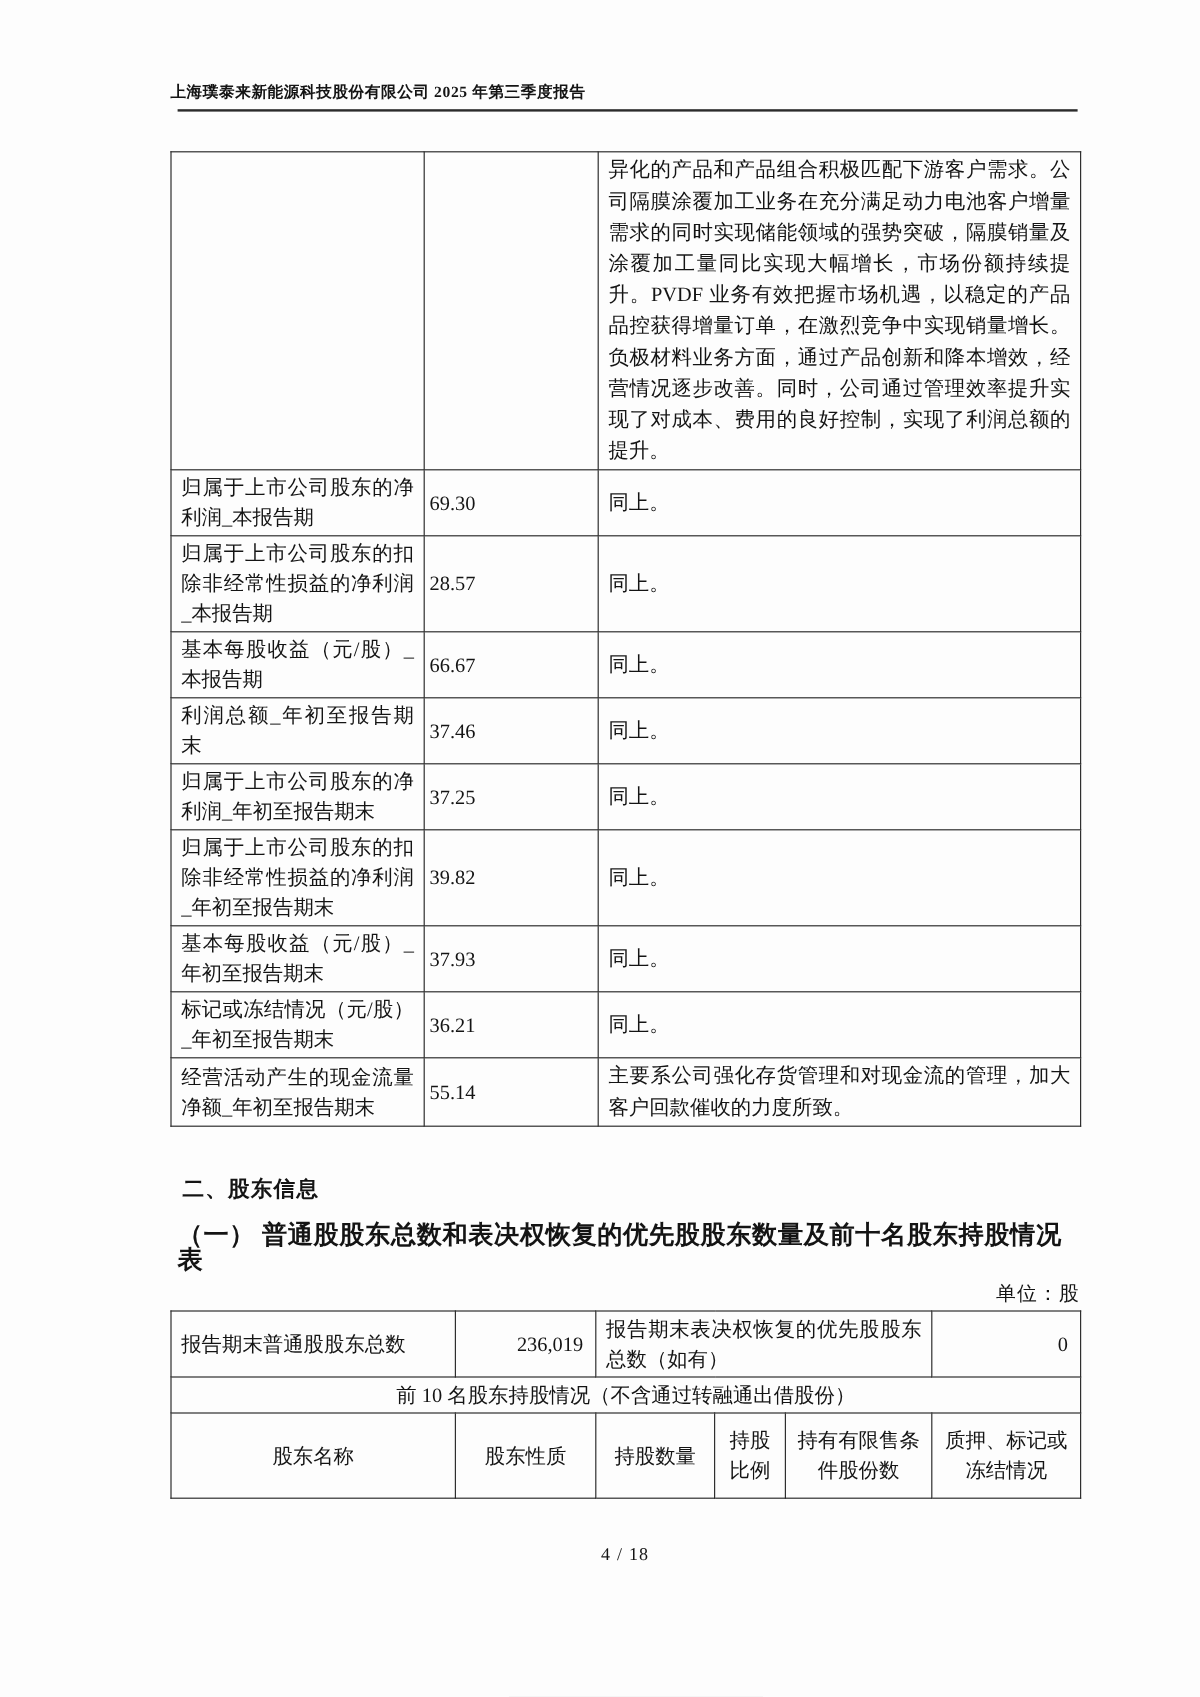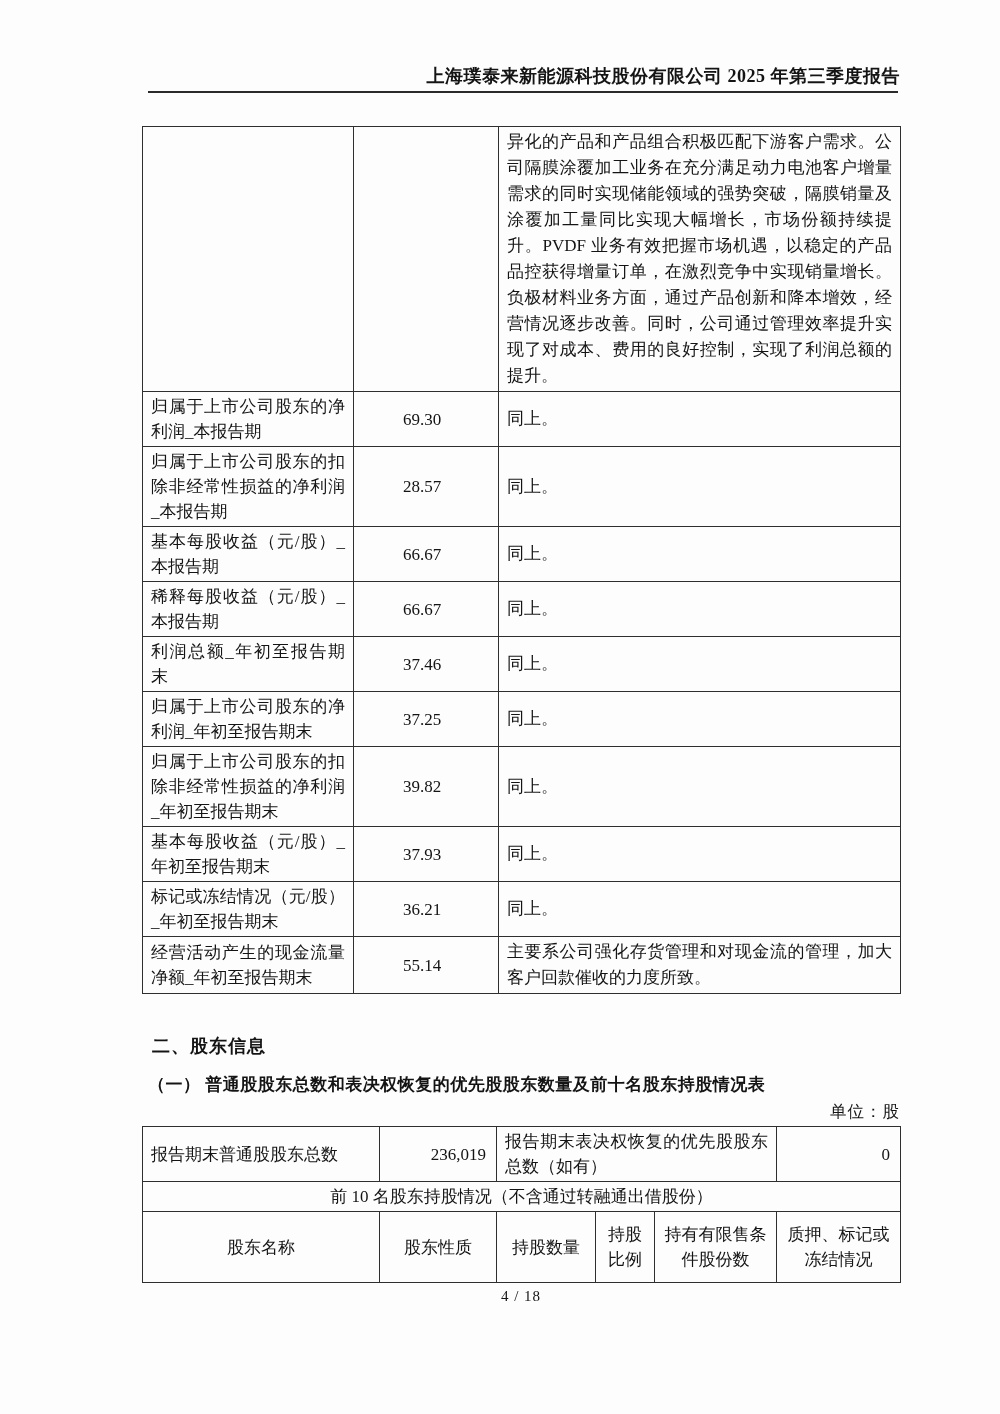--- a/index.html
+++ b/index.html
@@ -13,23 +13,23 @@
     height: 1414px;
     margin: 0 auto;
     background: #fdfdfd;
     box-sizing: border-box;
     padding: 66px 100px 0 142px;
     font-family: "Liberation Serif", "DejaVu Serif", serif;
     color: #141414;
     overflow: hidden;
   }
   .doc-title {
-    text-align: right;
+    text-align: left;
     font-weight: bold;
-    font-size: 18px;
+    font-size: 13px;
     line-height: 21px;
     letter-spacing: 0.5px;
   }
   .header-rule {
     margin-top: 4px;
     border-bottom: 2px solid #2b2b2b;
     width: 750px;
     margin-left: 6px;
   }
   table {
@@ -49,42 +49,42 @@
   .summary-table {
     margin-top: 33px;
   }
   .summary-table .item-cell {
     text-align: justify;
     text-justify: inter-character;
     line-height: 25px;
     padding: 2px 8px;
   }
   .summary-table .value-cell {
-    text-align: center;
+    text-align: left;
     padding: 2px 12px 2px 4px;
     line-height: 25px;
   }
   .summary-table .note-cell {
     text-align: justify;
     text-justify: inter-character;
     line-height: 26px;
     padding: 2px 8px;
     vertical-align: middle;
   }
   
   .section-heading {
     margin: 42px 0 0 10px;
     font-size: 18px;
     font-weight: bold;
     line-height: 20px;
     letter-spacing: 1px;
   }
   .sub-heading {
     margin: 18px 0 0 6px;
-    font-size: 17px;
+    font-size: 21px;
     font-weight: bold;
     line-height: 21px;
     letter-spacing: 0.5px;
   }
   .unit-label {
     margin-top: 8px;
     text-align: right;
     font-size: 16.5px;
     line-height: 17px;
     letter-spacing: 1px;
@@ -153,25 +153,20 @@
         <td class="value-cell">69.30</td>
         <td class="note-cell">同上。</td>
       </tr>
       <tr>
         <td class="item-cell">归属于上市公司股东的扣除非经常性损益的净利润_本报告期</td>
         <td class="value-cell">28.57</td>
         <td class="note-cell">同上。</td>
       </tr>
       <tr>
         <td class="item-cell">基本每股收益（元/股）_本报告期</td>
-        <td class="value-cell">66.67</td>
-        <td class="note-cell">同上。</td>
-      </tr>
-      <tr>
-        <td class="item-cell">稀释每股收益（元/股）_本报告期</td>
         <td class="value-cell">66.67</td>
         <td class="note-cell">同上。</td>
       </tr>
       <tr>
         <td class="item-cell">利润总额_年初至报告期末</td>
         <td class="value-cell">37.46</td>
         <td class="note-cell">同上。</td>
       </tr>
       <tr>
         <td class="item-cell">归属于上市公司股东的净利润_年初至报告期末</td>

